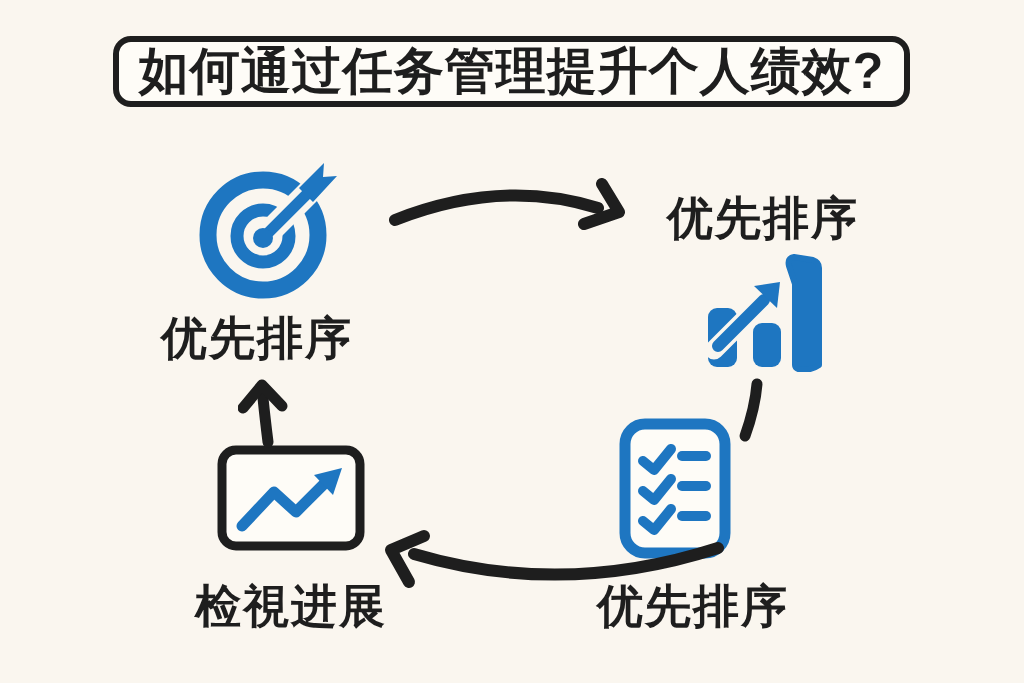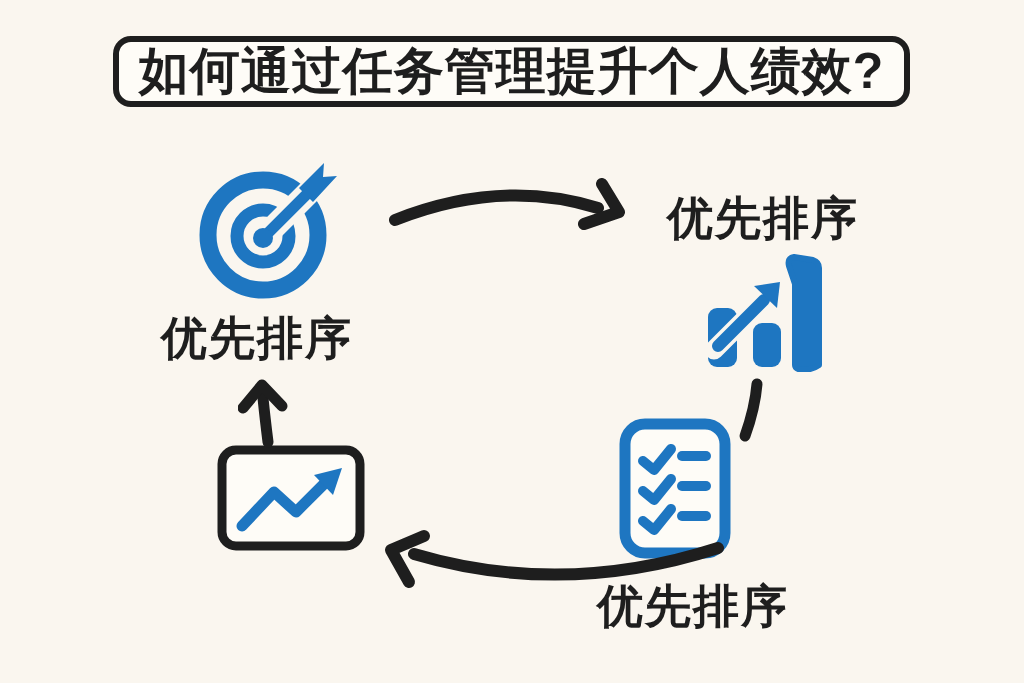--- a/index.html
+++ b/index.html
@@ -78,19 +78,20 @@
     <path d="M340,24 Q185,74 36,30" fill="none" stroke="#1E1E1E" stroke-width="12" stroke-linecap="round"></path>
     <polyline points="46,12 13,26 31,58" fill="none" stroke="#1E1E1E" stroke-width="12" stroke-linecap="round" stroke-linejoin="round"></polyline>
   </svg>
 
   <svg class="abs" style="left:216px;top:442px" width="150" height="110" viewBox="0 0 150 110">
     <rect x="6" y="8" width="138" height="96" rx="14" fill="#FEFCF7" stroke="#1E1E1E" stroke-width="9"></rect>
     <polyline points="26,84 58,50 80,70 108,42" fill="none" stroke="#1E76C1" stroke-width="11" stroke-linecap="round" stroke-linejoin="round"></polyline>
     <polygon points="126,26 98,33 117,53" fill="#1E76C1"></polygon>
   </svg>
 
+  <div class="step-label" style="left:291px;top:576px">检視进展</div>
 
   <svg class="abs" style="left:238px;top:378px" width="52" height="70" viewBox="0 0 52 70">
     <path d="M30,64 Q27,40 25,20" fill="none" stroke="#1E1E1E" stroke-width="11" stroke-linecap="round"></path>
     <polyline points="5,30 24,7 44,28" fill="none" stroke="#1E1E1E" stroke-width="11" stroke-linecap="round" stroke-linejoin="round"></polyline>
   </svg>
 
 </div>
 
 </body></html>

